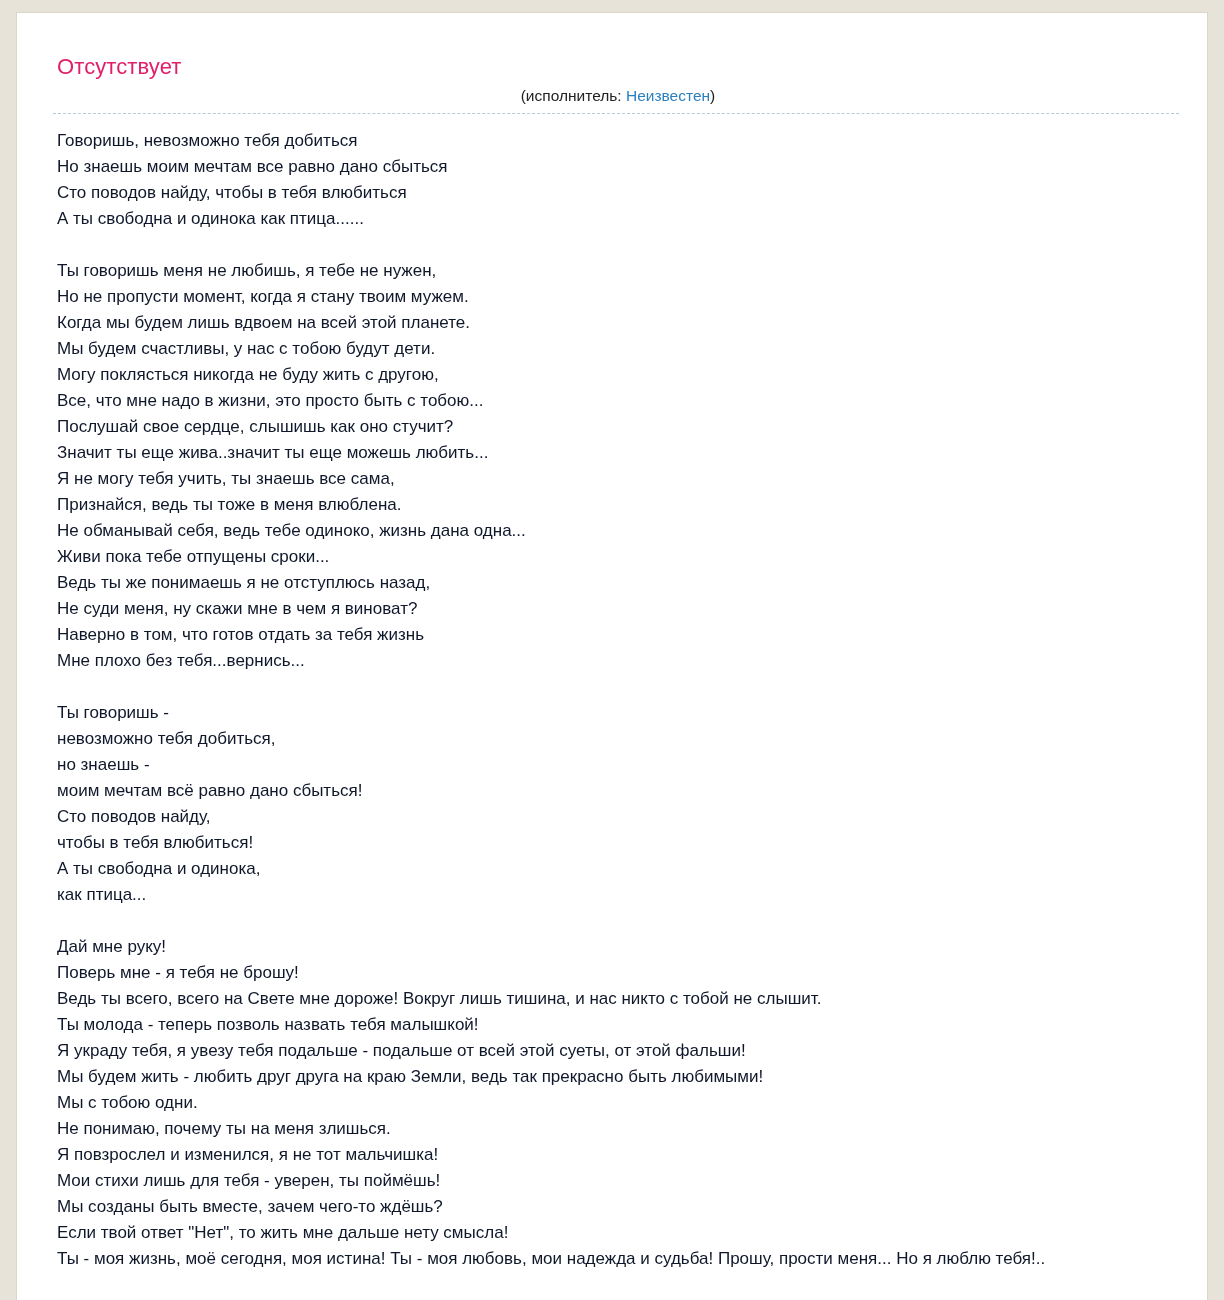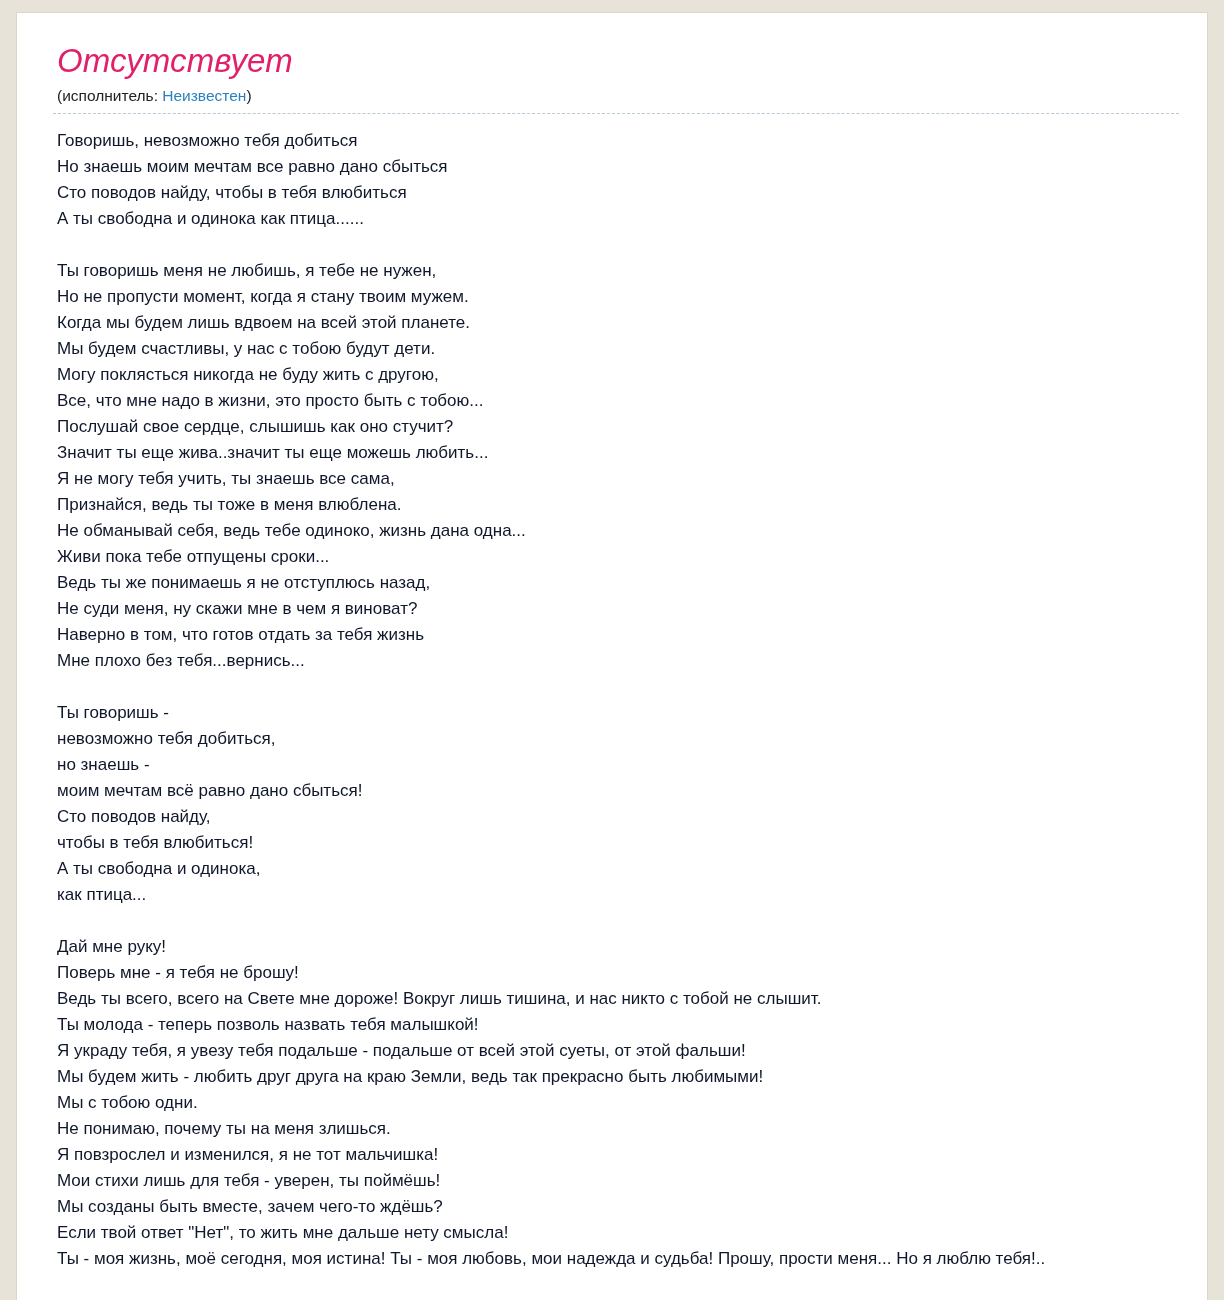--- a/index.html
+++ b/index.html
@@ -22,32 +22,32 @@
     background: #e8e3d8;
   }
   .sheet {
     box-sizing: border-box;
     background: #ffffff;
     border: 1px solid #dcd6c8;
     min-height: 1268px;
     padding: 30px 28px 30px 34px;
   }
   .song-title {
-    font-size: 33px;
+    font-size: 22px;
     line-height: 1.1;
     color: #e1206a;
     font-weight: normal;
-    margin: 0 0 8px 6px;
+    margin: 12px 0 8px 6px;
     letter-spacing: 0.1px;
-    font-style: italic;
   }
   .artist-line {
     margin: 0 0 8px 6px;
     font-size: 15.5px;
     color: #222222;
+    text-align: center;
   }
   .artist-line a {
     color: #2a7fbf;
     text-decoration: none;
   }
   .divider {
     border: none;
     border-top: 1px dashed #b9c9d6;
     margin: 4px 0 14px 2px;
   }

